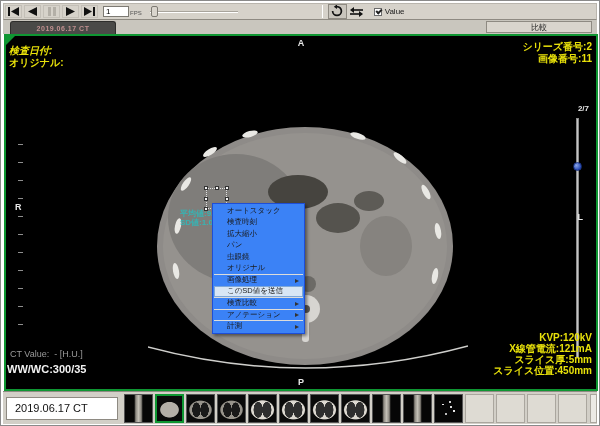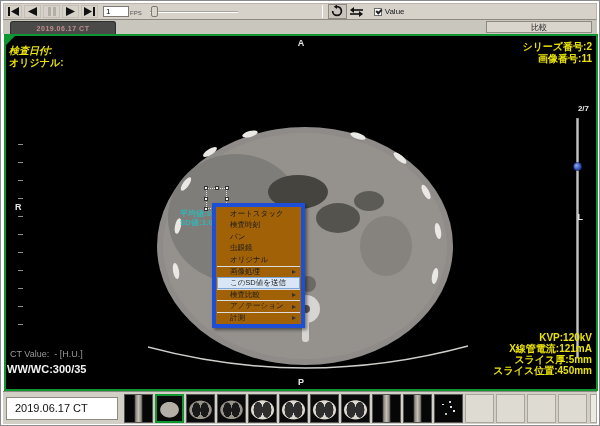--- a/index.html
+++ b/index.html
@@ -72,21 +72,21 @@
 
   
   .roi{position:absolute;left:200px;top:152px;width:21px;height:21px;border:1px dotted #dcdcdc;}
   .roi b{position:absolute;width:4px;height:4px;background:#f4f4f4;border:1px solid #333;}
   .roi .h1{left:-3px;top:-3px;} .roi .h2{left:8px;top:-3px;} .roi .h3{right:-3px;top:-3px;}
   .roi .h4{left:-3px;top:8px;}  .roi .h5{right:-3px;top:8px;}
   .roi .h6{left:-3px;bottom:-3px;} .roi .h7{left:8px;bottom:-3px;} .roi .h8{right:-3px;bottom:-3px;}
   .roi-txt{position:absolute;left:174px;top:173px;color:#36b4b4;font-size:8px;font-weight:bold;line-height:9px;white-space:pre;}
 
   
-  .menu{position:absolute;left:206px;top:167px;width:93px;background:#a16207;border:4px solid #1d4ed8;
+  .menu{position:absolute;left:206px;top:167px;width:93px;background:#3b82f6;border:1px solid #1d4ed8;
         box-shadow:2px 2px 3px rgba(0,0,0,.45);padding:1px;z-index:5;}
   .mi{position:relative;height:11.5px;display:flex;align-items:center;padding-left:13px;
       font-size:7.5px;color:#1a1a1a;}
   .mi .arr{position:absolute;right:4px;top:3.5px;width:0;height:0;border-left:4px solid #333;
            border-top:2.5px solid transparent;border-bottom:2.5px solid transparent;}
   .mi.hl{background:#d8e6f5;border:1px solid #7da7d9;padding-left:12px;}
   .mi.sep{border-top:1px solid #dcdcda;}
 
   
   .bottombar{position:absolute;left:2px;top:390px;right:2px;height:33px;background:#d2cfc7;
@@ -268,20 +268,23 @@
     <div class="roi-txt"><span>平均値:9.2</span><br><span>SD値:1.03</span></div>
 
     <div class="menu">
       <div class="mi">
           <span>オートスタック</span>
         </div>
       <div class="mi">
           <span>検査時刻</span>
         </div>
       <div class="mi">
+          <span>拡大縮小</span>
+        </div>
+      <div class="mi">
           <span>パン</span>
         </div>
       <div class="mi">
           <span>虫眼鏡</span>
         </div>
       <div class="mi">
           <span>オリジナル</span>
         </div>
       <div class="mi sep">
           <span>画像処理</span>

